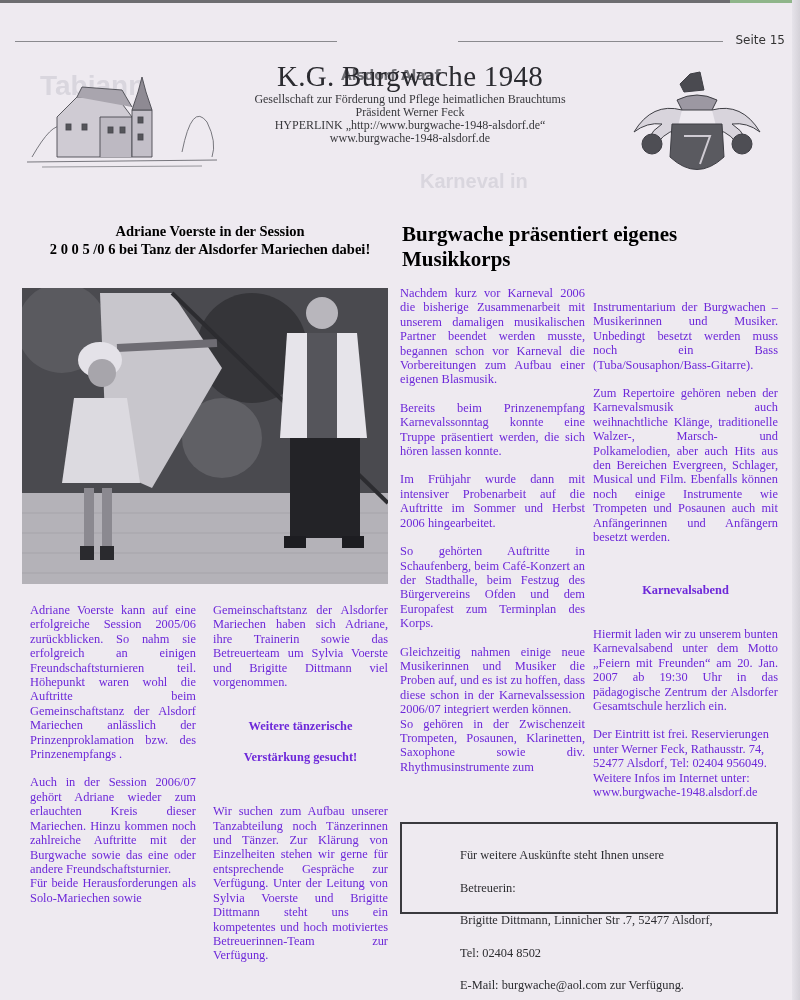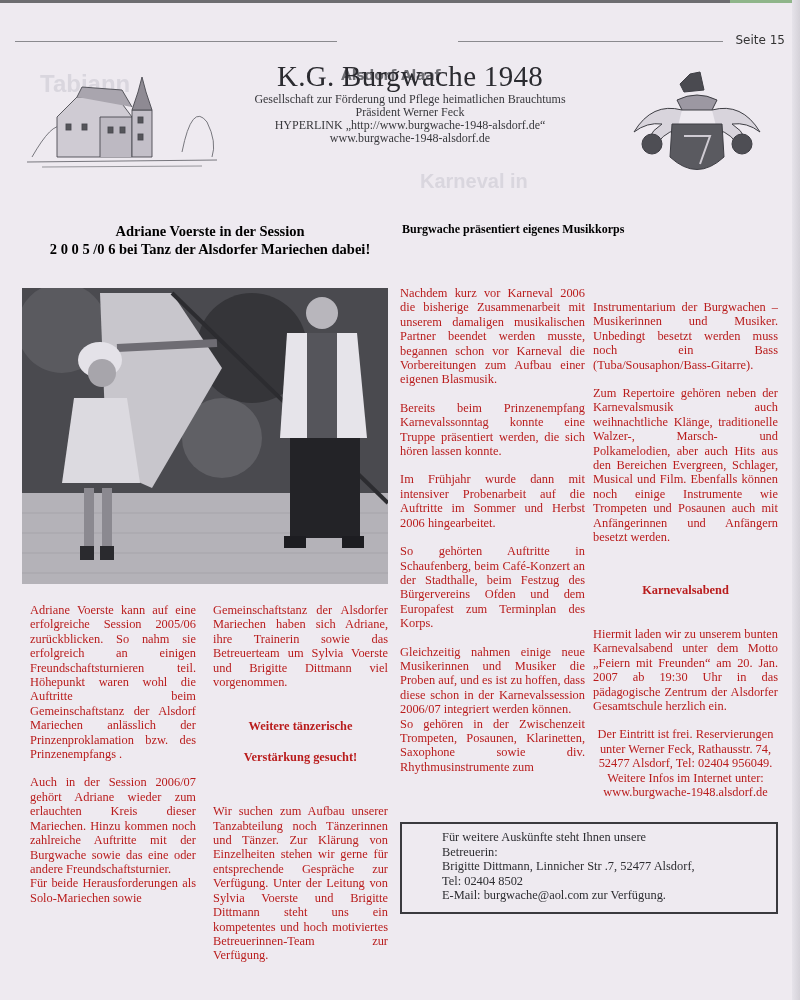--- a/index.html
+++ b/index.html
@@ -17,39 +17,39 @@
   .runhead .title { position:absolute; left:326px; top:2px; font-family:"DejaVu Sans", sans-serif; font-weight:bold; font-size:14px; color:#6f6f74; letter-spacing:-0.2px;margin-top:35px; }
   .runhead .page { position:absolute; right:0; top:3px; font-family:"DejaVu Sans", sans-serif; font-size:12px; color:#333;text-align:center; }
 
   .castle { position:absolute; left:22px; top:62px; width:200px; height:112px; }
   .crest { position:absolute; left:622px; top:62px; width:150px; height:125px; }
 
   .masthead { position:absolute; left:205px; top:60px; width:410px; text-align:center; }
   .masthead h1 { margin:0; font-size:29px; font-weight:normal; color:#2b2b30; letter-spacing:0.3px; }
   .masthead .sub { font-size:12px; line-height:13px; color:#38383c; }
 
-  .ghost { position:absolute; color:#d9d6de; font-family:"Liberation Sans", sans-serif; font-weight:bold; font-size:24px; }
+  .ghost { position:absolute; color:#d9d6de; font-family:"Liberation Sans", sans-serif; font-weight:bold; font-size:28px; }
 
   .headline { position:absolute; font-weight:bold; color:#000000; }
   .h-left { left:20px; top:222px; width:380px; text-align:center; font-size:14.5px; line-height:18px; }
-  .h-right { left:402px; top:222px; width:380px; font-size:12px; }
+  .h-right { left:402px; top:222px; width:380px; font-size:21px; }
 
   .photo { position:absolute; left:22px; top:288px; width:366px; height:296px; background:#555; overflow:hidden; }
 
-  .col { position:absolute; font-size:12.4px; line-height:14.4px; text-align:justify; color:#b91c1c; }
+  .col { position:absolute; font-size:12.4px; line-height:14.4px; text-align:justify; color:#6d28d9; }
   .col p { margin:0; }
   .col .gap { height:14px; }
   .col .sub-h { font-weight:bold; text-align:center; margin:16px; }
   .c1 { left:30px; top:603px; width:166px; }
   .c2 { left:213px; top:603px; width:175px; }
   .c3 { left:400px; top:286px; width:185px; }
   .c4 { left:593px; top:300px; width:185px; }
 
   .infobox { position:absolute; left:400px; top:822px; width:378px; height:92px; border:2px solid #3a3a3e; box-sizing:border-box; padding:6px 0 0 40px; font-size:12.4px; line-height:14.6px; color:#2d2d31; }
-  .infobox p { margin:0; }
+  .infobox p { margin:18px; }
 
   .fold { position:absolute; left:792px; top:0; width:8px; height:1000px; background:linear-gradient(to right,#e6e3ea,#d4d1d8); }
 </style>
 </head>
 <body>
 
 <div class="topband">
     <div class="green"></div>
   </div>
 
@@ -172,21 +172,21 @@
 
 <div class="col c4">
   <p>Instrumentarium  der Burgwachen –Musikerinnen und Musiker. Unbedingt besetzt werden muss noch ein Bass (Tuba/Sousaphon/Bass-Gitarre).</p>
   <div class="gap"></div>
   <p>Zum Repertoire gehören neben der Karnevalsmusik auch weihnachtliche Klänge, traditionelle Walzer-, Marsch- und Polkamelodien, aber auch Hits aus den Bereichen Evergreen, Schlager, Musical und Film. Ebenfalls können noch einige Instrumente wie Trompeten und Posaunen auch mit Anfängerinnen und Anfängern  besetzt werden.</p>
   <div class="gap" style="height:22px"></div>
   <p class="sub-h">Karnevalsabend</p>
   <div class="gap"></div>
   <p>Hiermit laden wir zu unserem bunten Karnevalsabend unter dem Motto „Feiern mit Freunden“ am 20. Jan. 2007 ab 19:30 Uhr in das pädagogische Zentrum der Alsdorfer Gesamtschule herzlich ein.</p>
   <div class="gap"></div>
-  <p style="text-align:center">Der Eintritt ist frei. Reservierungen unter  Werner Feck, Rathausstr. 74, 52477 Alsdorf, Tel: 02404 956049. Weitere Infos im Internet unter: www.burgwache-1948.alsdorf.de</p>
+  <p style="text-align:left">Der Eintritt ist frei. Reservierungen unter  Werner Feck, Rathausstr. 74, 52477 Alsdorf, Tel: 02404 956049. Weitere Infos im Internet unter: www.burgwache-1948.alsdorf.de</p>
 </div>
 
 <div class="infobox">
   <p>Für weitere  Auskünfte  steht  Ihnen  unsere</p>
   <p>Betreuerin:</p>
   <p>Brigitte Dittmann, Linnicher Str .7,  52477 Alsdorf,</p>
   <p>Tel: 02404 8502</p>
   <p>E-Mail: burgwache@aol.com zur Verfügung.</p>
 </div>
 

